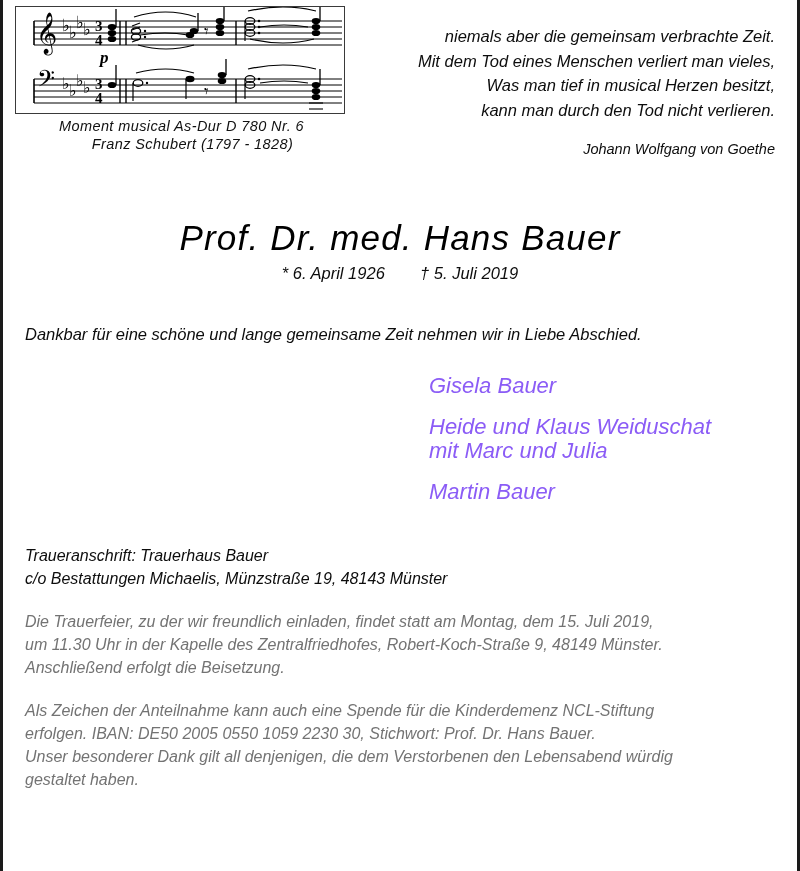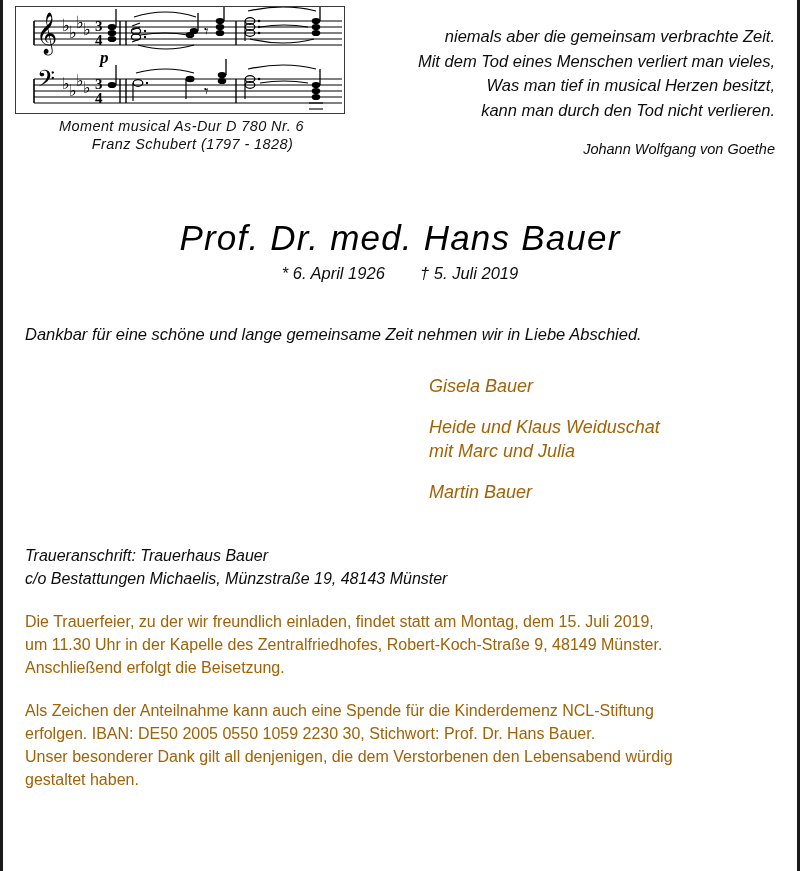--- a/index.html
+++ b/index.html
@@ -132,45 +132,46 @@
   }
 
   .mourners {
     margin-top: 30px;
     padding-left: 404px;
   }
   .mourner-group { margin-bottom: 17px; }
   .mourner-group:last-child { margin-bottom: 0; }
   .mourner-line {
     font-style: italic;
-    font-size: 18px;
+    font-size: 22px;
     line-height: 24px;
     white-space: nowrap;
-    color: #a16207;
+    color: #8b5cf6;
   }
 
   .address-block {
     margin-top: 40px;
   }
   .address-line {
     font-style: italic;
     font-size: 16px;
     line-height: 23px;
     white-space: nowrap;
     color: #0d0d0d;
   }
 
   .para {
     margin-top: 20px;
   }
   .para .p-line {
+    font-style: italic;
     font-size: 16px;
     line-height: 23px;
     white-space: nowrap;
-    color: #a16207;
+    color: #737373;
   }
 </style>
 </head>
 <body>
 
 <div id="notice">
 
   <div class="top-band">
 
     <div class="music-col">

